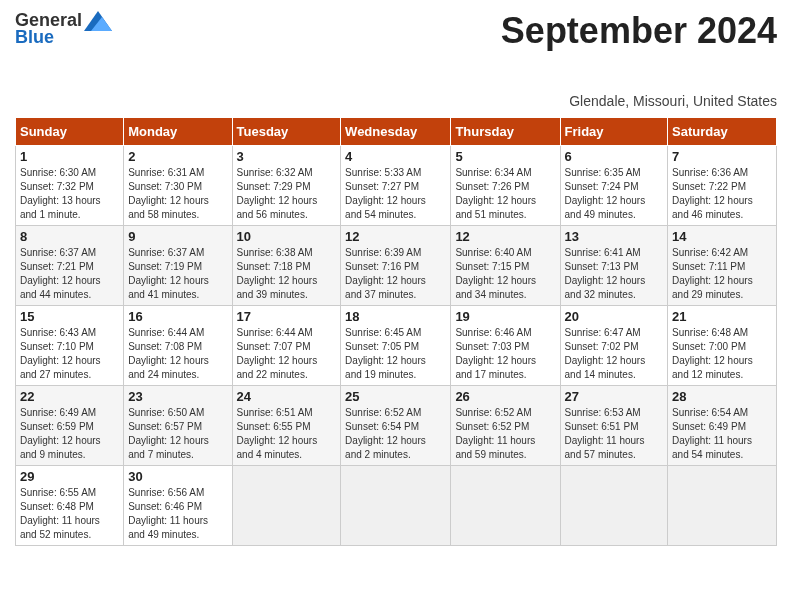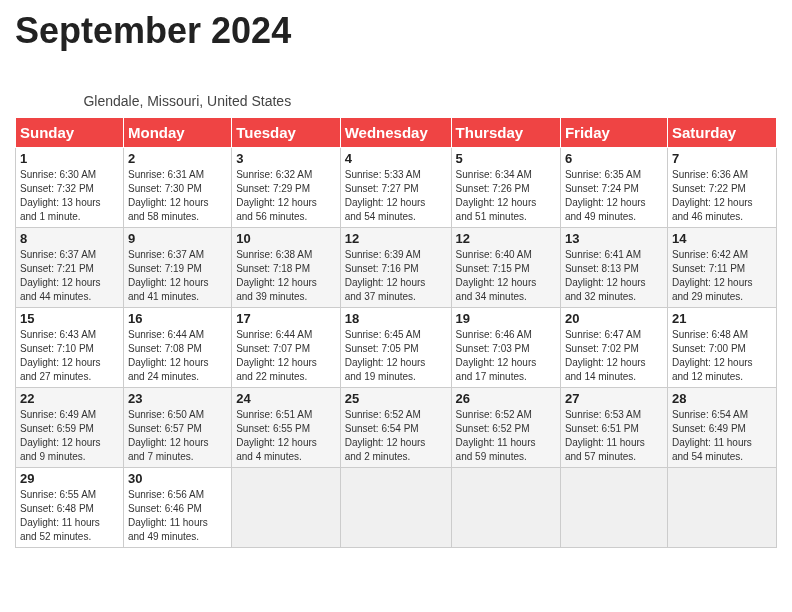--- a/index.html
+++ b/index.html
@@ -51,25 +51,25 @@
       font-size: 14px;
       color: #444;
       margin-top: 41px;
     }
     .calendar {
       width: 100%;
       border-collapse: collapse;
       font-size: 10.5px;
     }
     .calendar thead th {
-      background-color: #ef4444;
+      background-color: #c2410c;
       color: white;
       padding: 6px 4px;
       text-align: left;
-      font-size: 15px;
+      font-size: 13px;
       font-weight: bold;
       border: 1px solid #fff;
     }
     .calendar tbody td {
       border: 1px solid #ccc;
       vertical-align: top;
       padding: 3px 4px;
       height: 78px;
       width: 113px;
       background: #fff;
@@ -91,20 +91,30 @@
     }
     .empty-cell {
       background: #f0f0f0 !important;
     }
   </style>
 </head>
 <body>
 
 <div class="page">
   <div class="header">
+    <div class="logo">
+      <div class="logo-text">
+        <span class="logo-general">General</span>
+        <svg class="logo-icon" viewBox="0 0 28 20" xmlns="http://www.w3.org/2000/svg">
+          <polygon points="0,20 14,0 28,20" fill="#1a6bbf"></polygon>
+          <polygon points="7,20 18,6 28,20" fill="#5aabff"></polygon>
+        </svg>
+      </div>
+      <span class="logo-blue" style="font-size:18px;font-weight:bold;color:#1a6bbf;margin-top:-4px;">Blue</span>
+    </div>
     <div class="title-block">
       <div class="title-month">September 2024</div>
       <div class="title-location">Glendale, Missouri, United States</div>
     </div>
   </div>
 
   <table class="calendar">
     <thead>
       <tr>
         <th>Sunday</th>
@@ -200,21 +210,21 @@
           <td>
             <span class="day-num">12</span>
             <div class="day-info" style="white-space: pre-line;">Sunrise: 6:40 AM
 Sunset: 7:15 PM
 Daylight: 12 hours
 and 34 minutes.</div>
           </td>
           <td>
             <span class="day-num">13</span>
             <div class="day-info" style="white-space: pre-line;">Sunrise: 6:41 AM
-Sunset: 8:13 PM
+Sunset: 7:13 PM
 Daylight: 12 hours
 and 32 minutes.</div>
           </td>
           <td>
             <span class="day-num">14</span>
             <div class="day-info" style="white-space: pre-line;">Sunrise: 6:42 AM
 Sunset: 7:11 PM
 Daylight: 12 hours
 and 29 minutes.</div>
           </td>

